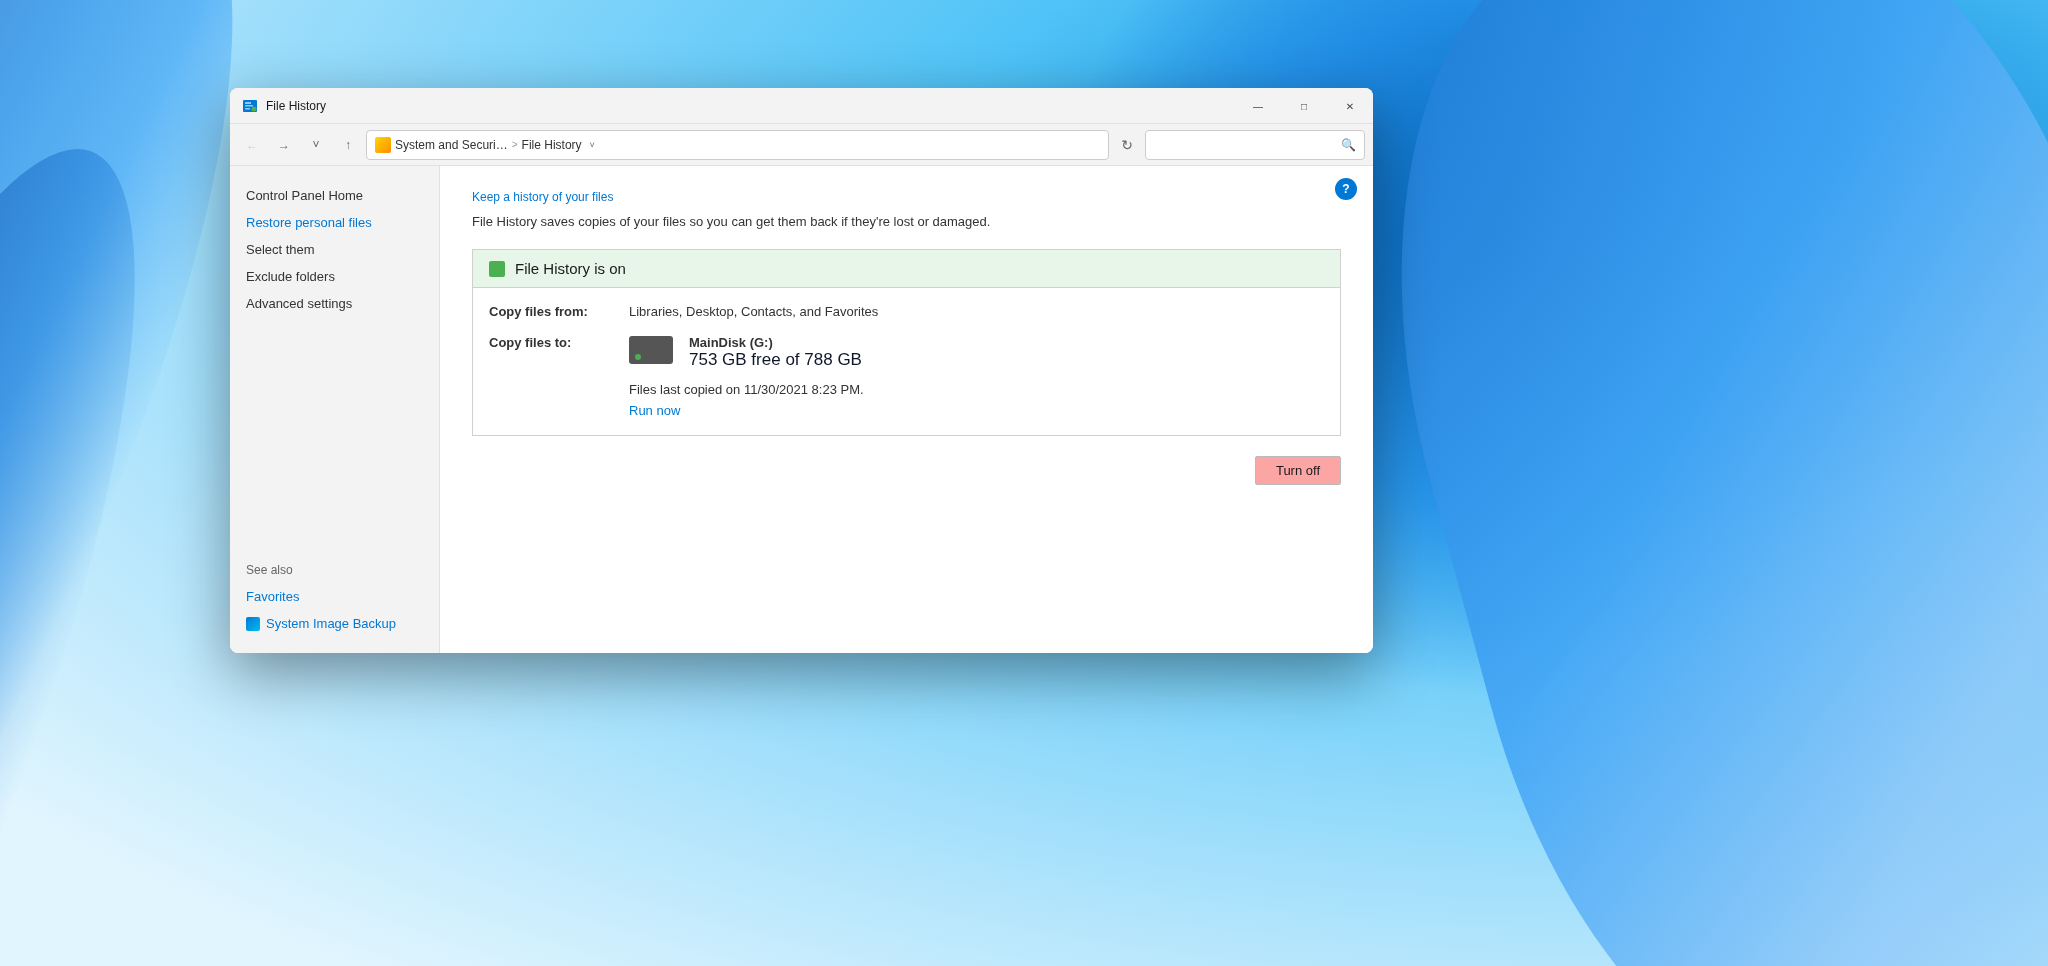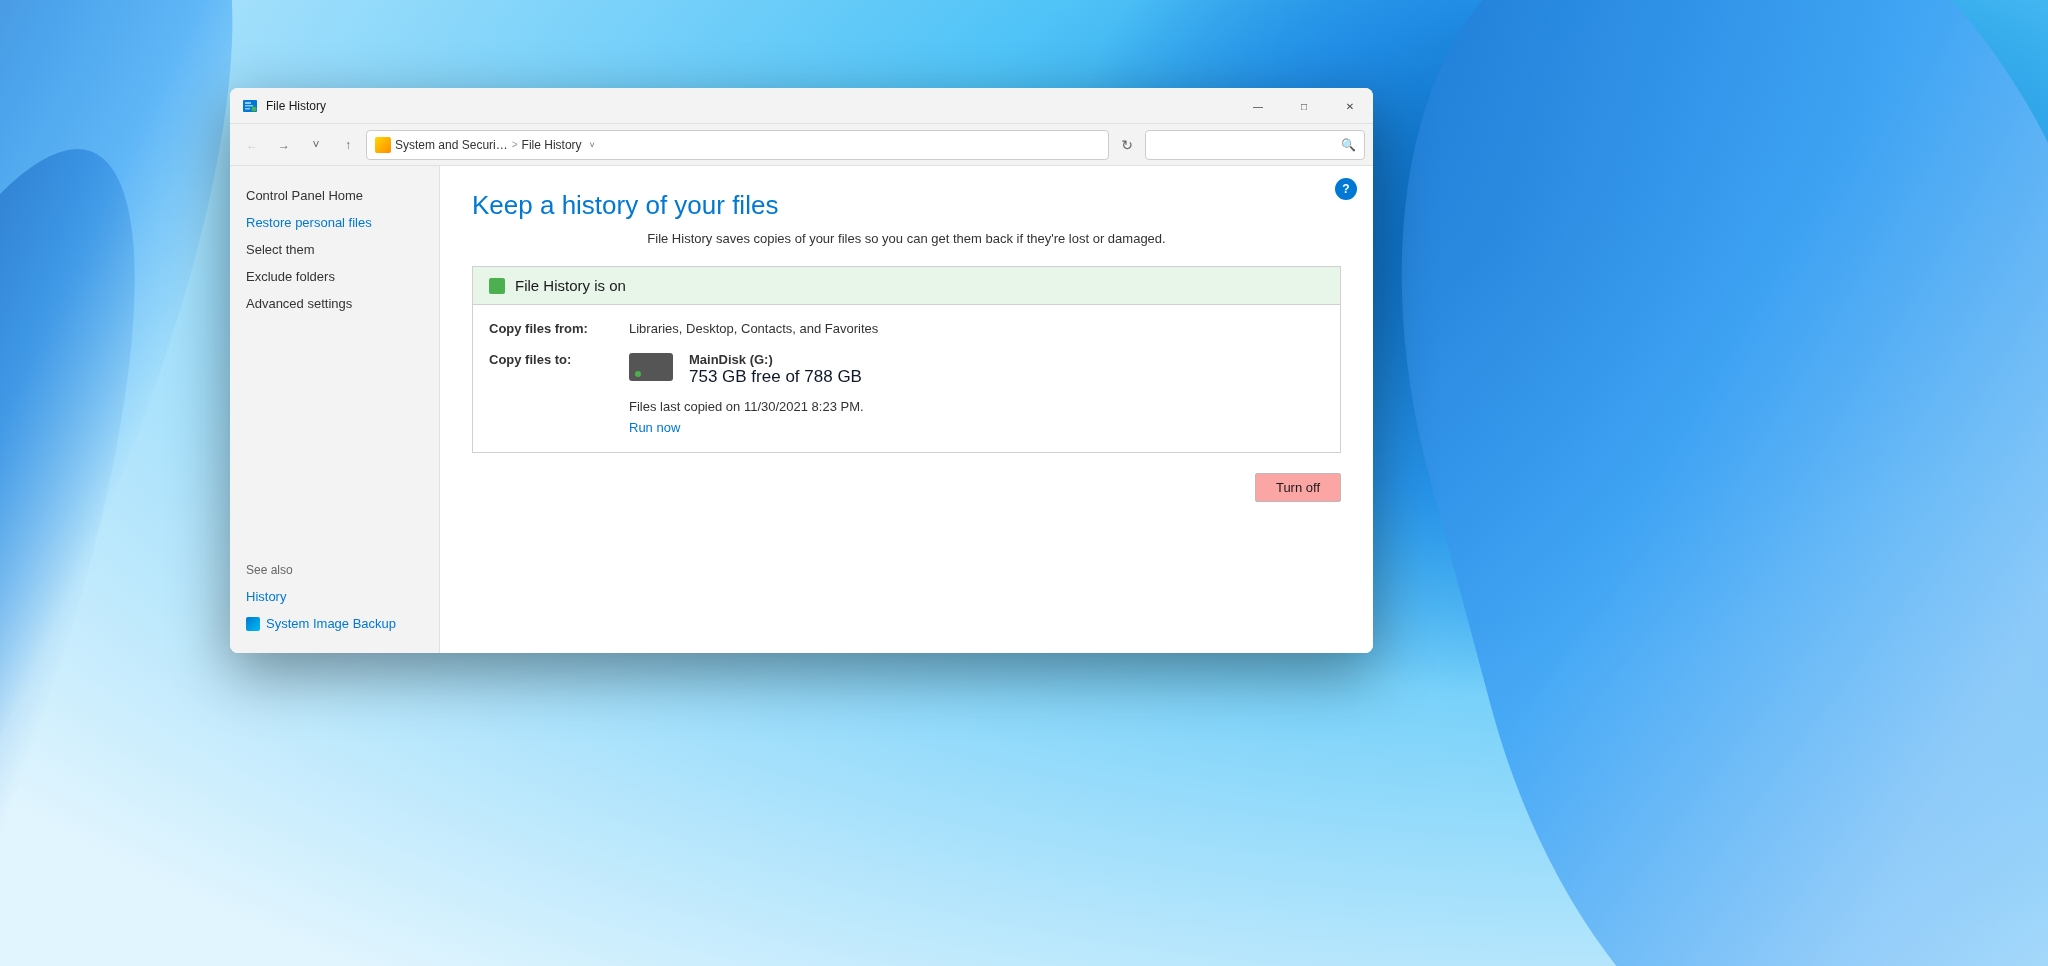--- a/index.html
+++ b/index.html
@@ -279,31 +279,30 @@
     
     .content-panel {
       flex: 1;
       background: white;
       padding: 24px 32px;
       overflow-y: auto;
       position: relative;
     }
 
     .page-title {
-      font-size: 26px;
+      font-size: 12px;
       font-weight: 400;
       color: #0078d4;
       margin-bottom: 10px;
     }
 
     .page-description {
       font-size: 13px;
       color: #333;
       margin-bottom: 20px;
-      text-align: center;
     }
 
     
     .status-box {
       border: 1px solid #d0d0d0;
       border-radius: 0;
       overflow: hidden;
     }
 
     .status-header {
@@ -514,21 +513,21 @@
         <span>Exclude folders</span>
       </div>
       <div class="sidebar-item">
         <span>Advanced settings</span>
       </div>
 
       <div class="sidebar-divider"></div>
 
       <div class="sidebar-section-label">See also</div>
       <div class="sidebar-link-item">
-        <span>History</span>
+        <span>Favorites</span>
       </div>
       <div class="sidebar-link-item">
         <div class="sidebar-link-icon"></div>
         <span>System Image Backup</span>
       </div>
     </div>
 
     <div class="content-panel">
 
       <div class="help-btn">?</div>

